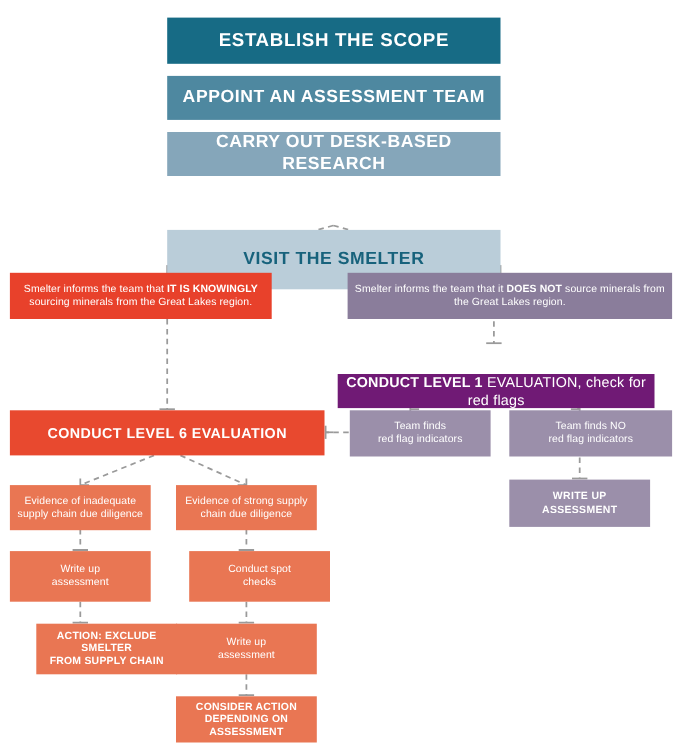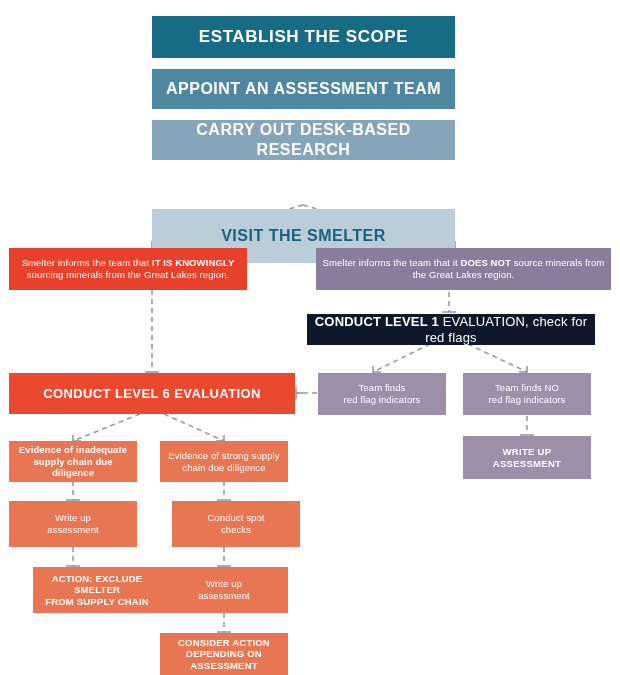--- a/index.html
+++ b/index.html
@@ -41,21 +41,21 @@
   .stage4 { background: #BACDD9; font-size: 16px; font-weight: bold; letter-spacing: 0.5px; color: #17627C; }
 
   
   .red     { background: #E8412B; font-size: 9.5px; }
   .redbig  { background: #E8492F; font-size: 13px; font-weight: bold; letter-spacing: 0.4px; }
   .salmon  { background: #E97653; font-size: 9.5px; }
   .salmon-caps { background: #E97653; font-size: 9.5px; font-weight: bold; letter-spacing: 0.2px; }
 
   
   .purple     { background: #8A7D9B; font-size: 9.5px; }
-  .purplebig  { background: #0f172a; font-size: 13px; letter-spacing: 0.2px; }
+  .purplebig  { background: #701a75; font-size: 13px; letter-spacing: 0.2px; margin-top: 26px; }
   .purple-caps{ background: #9B8FAA; font-size: 9.5px; font-weight: bold; letter-spacing: 0.3px; }
   .purple-sm  { background: #9B8FAA; font-size: 9.5px; }
 
   .b { font-weight: bold; }
 
   svg.links { position: absolute; left:0; top:0; width:620px; height:675px; z-index: 1; pointer-events: none; }
   svg.links line, svg.links path { stroke: #9a9a9a; stroke-width: 1.6; fill: none; }
   svg.links .dash { stroke-dasharray: 5 4; }
   svg.links .cap { stroke: #9a9a9a; stroke-width: 1.6; }
 </style>
@@ -149,31 +149,31 @@
 
   <div class="node redbig" style="left:9px; top:373px; width:286px; height:41px;">
     <span class="txt"><span>CONDUCT </span><span>LEVEL 6</span><span> EVALUATION</span></span>
   </div>
 
   <div class="node purple-sm" style="left:318px; top:373px; width:128px; height:42px;">
     <span class="txt">Team finds
 red flag indicators</span>
   </div>
 
-  <div class="node purple-sm" style="left:463px; top:373px; width:128px; height:42px;">
+  <div class="node purple-sm" style="left:463px; top:373px; width:148px; height:42px;">
     <span class="txt">Team finds NO
 red flag indicators</span>
   </div>
 
   <div class="node purple-caps" style="left:463px; top:436px; width:128px; height:43px;">
     <span class="txt">WRITE UP
 ASSESSMENT</span>
   </div>
 
-  <div class="node salmon" style="left:9px; top:441px; width:128px; height:41px;font-weight:bold;">
+  <div class="node salmon" style="left:9px; top:441px; width:128px; height:41px;">
     <span class="txt">Evidence of inadequate
 supply chain due diligence</span>
   </div>
 
   <div class="node salmon" style="left:160px; top:441px; width:128px; height:41px;">
     <span class="txt">Evidence of strong supply
 chain due diligence</span>
   </div>
 
   <div class="node salmon" style="left:9px; top:501px; width:128px; height:46px;">

